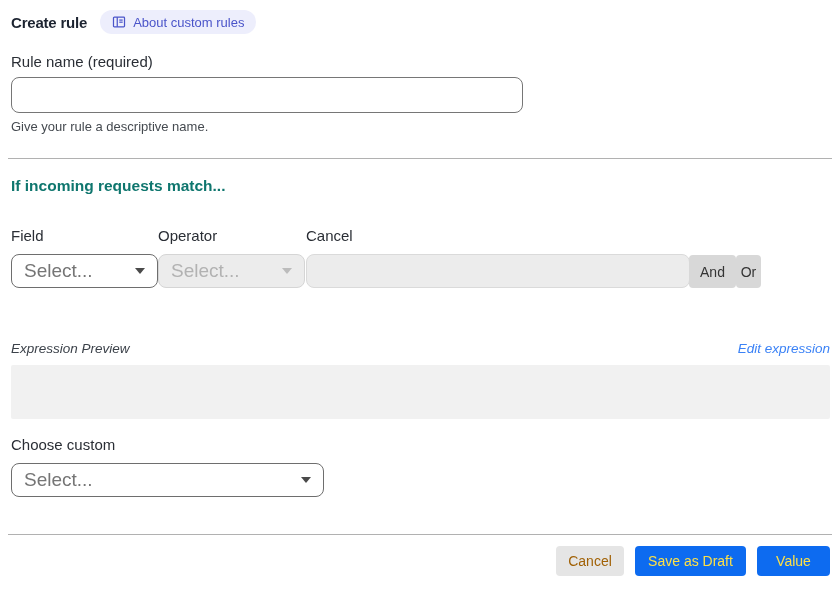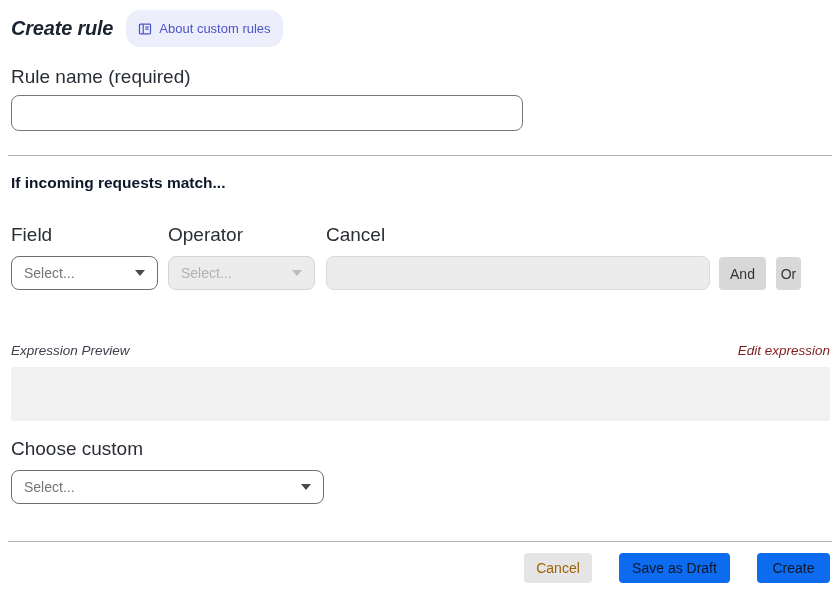--- a/index.html
+++ b/index.html
@@ -7,59 +7,59 @@
   body {
     width: 839px; height: 597px;
     font-family: "Liberation Sans", sans-serif;
     color: #24292f;
     overflow: hidden;
   }
   .page { padding: 10px 9px 0 11px; width: 839px; height: 597px; }
 
   
   .header { display: flex; align-items: center; gap: 13px; }
-  .page-title { font-size: 20px; font-weight: 700; color: #1c2330; letter-spacing: -0.2px; font-style: italic; }
+  .page-title { font-size: 15px; font-weight: 700; color: #1c2330; letter-spacing: -0.2px; }
   .about-badge {
     display: inline-flex; align-items: center; gap: 7px;
     background: #edeefc; color: #4a54c9;
-    border-radius: 14px; padding: 0 12px; height: 37px;
+    border-radius: 14px; padding: 0 12px; height: 24px;
     font-size: 13px; cursor: pointer; border: none;
     font-family: "Liberation Sans", sans-serif;
   }
   .about-badge svg { display: block; }
 
   
-  .field-label { font-size: 19px; color: #2a2e35; display: block; }
+  .field-label { font-size: 15px; color: #2a2e35; display: block; }
   .helper-text { font-size: 13px; color: #454a50; margin-top: 6px; }
 
   
   .rule-name-section { margin-top: 19px; }
   .text-input {
     margin-top: 7px;
     width: 512px; height: 36px;
     border: 1px solid #767676; border-radius: 8px;
     padding: 0 10px; font-size: 14px;
     font-family: "Liberation Sans", sans-serif;
     background: #fff; display: block;
   }
 
   .divider { border: none; border-top: 1px solid #b1b1b1; margin: 24px -2px 0 -3px; }
 
-  .section-heading { margin-top: 18px; font-size: 15.5px; font-weight: 700; color: #0f172a; }
+  .section-heading { margin-top: 18px; font-size: 15.5px; font-weight: 700; color: #0f766e; }
 
   
-  .cond-grid { display: flex; gap: 10px; margin-top: 17px; align-items: flex-end; }
+  .cond-grid { display: flex; margin-top: 17px; align-items: flex-end; }
   .cond-col .field-label { margin-bottom: 10px; }
   .col-field { width: 147px; }
   .col-operator { width: 147px; margin-left: 0; margin-top: 15px; }
   .col-value { width: 384px; margin-left: 1px; }
   .selectbox {
     height: 34px; border-radius: 8px; padding: 0 12px;
     display: flex; align-items: center; justify-content: space-between;
-    font-size: 14px; cursor: pointer;
+    font-size: 19px; cursor: pointer;
   }
   .selectbox.enabled { border: 1px solid #6e6e6e; background: #fff; color: #757575; }
   .selectbox.disabled { border: 1px solid #d5d5d5; background: #ececec; color: #b2b2b2; cursor: default; }
   .caret {
     width: 0; height: 0;
     border-left: 5px solid transparent; border-right: 5px solid transparent;
     border-top: 6px solid #4a4a4a;
   }
   .selectbox.disabled .caret { border-top-color: #bcbcbc; }
   .input-disabled {
@@ -73,36 +73,36 @@
     background: #d8d8d8; color: #343434; font-size: 14px;
     cursor: pointer; font-family: "Liberation Sans", sans-serif;
     margin-bottom: 0;
   }
   .btn-and { width: 47px; margin-left: -1px; }
   .btn-or  { width: 25px; }
 
   
   .preview-header { margin-top: 53px; display: flex; justify-content: space-between; align-items: baseline; font-style: italic; }
   .preview-label { font-size: 13.5px; color: #3c424a; }
-  .edit-link { font-size: 13.5px; color: #7f1d1d; text-decoration: none; cursor: pointer; }
+  .edit-link { font-size: 13.5px; color: #3b82f6; text-decoration: none; cursor: pointer; }
   .preview-box { margin-top: 9px; height: 54px; background: #f1f1f1; border-radius: 2px;
     font-size: 13px; color: #3c424a; padding: 8px 10px; }
 
   
   .action-heading { margin-top: 21px; }
   .choose-action-label { margin-top: 17px; }
   .action-select { margin-top: 10px; width: 313px; }
 
   
   .footer-divider { margin-top: 37px; }
   .footer { margin-top: 11px; display: flex; justify-content: flex-end; gap: 11px; }
   .btn { height: 30px; border: none; border-radius: 4px; font-size: 14px;
     cursor: pointer; font-family: "Liberation Sans", sans-serif; }
   .btn-cancel { width: 68px; background: #e5e5e5; color: #a16207; }
-  .btn-primary { background: #0d6bf0; color: #0f172a; margin-left: 16px; }
+  .btn-primary { background: #0d6bf0; color: #fde047; }
   .btn-save { width: 111px; }
   .btn-deploy { width: 73px; }
 </style>
 </head>
 <body>
 
 <div class="page">
 
   <div class="header">
     <h1 class="page-title">Create rule</h1>
@@ -115,20 +115,21 @@
           <line x1="8.3" y1="8.2" x2="12.2" y2="8.2"></line>
         </svg>
       </span>
       <span>About custom rules</span>
     </button>
   </div>
 
   <div class="rule-name-section">
     <label class="field-label">Rule name (required)</label>
     <input class="text-input" type="text" value="" style="">
+    <div class="helper-text">Give your rule a descriptive name.</div>
   </div>
 
   <hr class="divider">
 
   <h2 class="section-heading">If incoming requests match...</h2>
 
   <div class="cond-grid">
     <div class="cond-col col-field">
       <span class="field-label">Field</span>
       <div class="selectbox enabled">
@@ -163,16 +164,16 @@
   <label class="field-label choose-action-label">Choose custom</label>
   <div class="selectbox enabled action-select">
     <span>Select...</span>
     <span class="caret"></span>
   </div>
 
   <hr class="divider footer-divider">
   <div class="footer">
     <button class="btn btn-cancel">Cancel</button>
     <button class="btn btn-primary btn-save">Save as Draft</button>
-    <button class="btn btn-primary btn-deploy">Create</button>
+    <button class="btn btn-primary btn-deploy">Value</button>
   </div>
 
 </div>
 
 </body></html>

